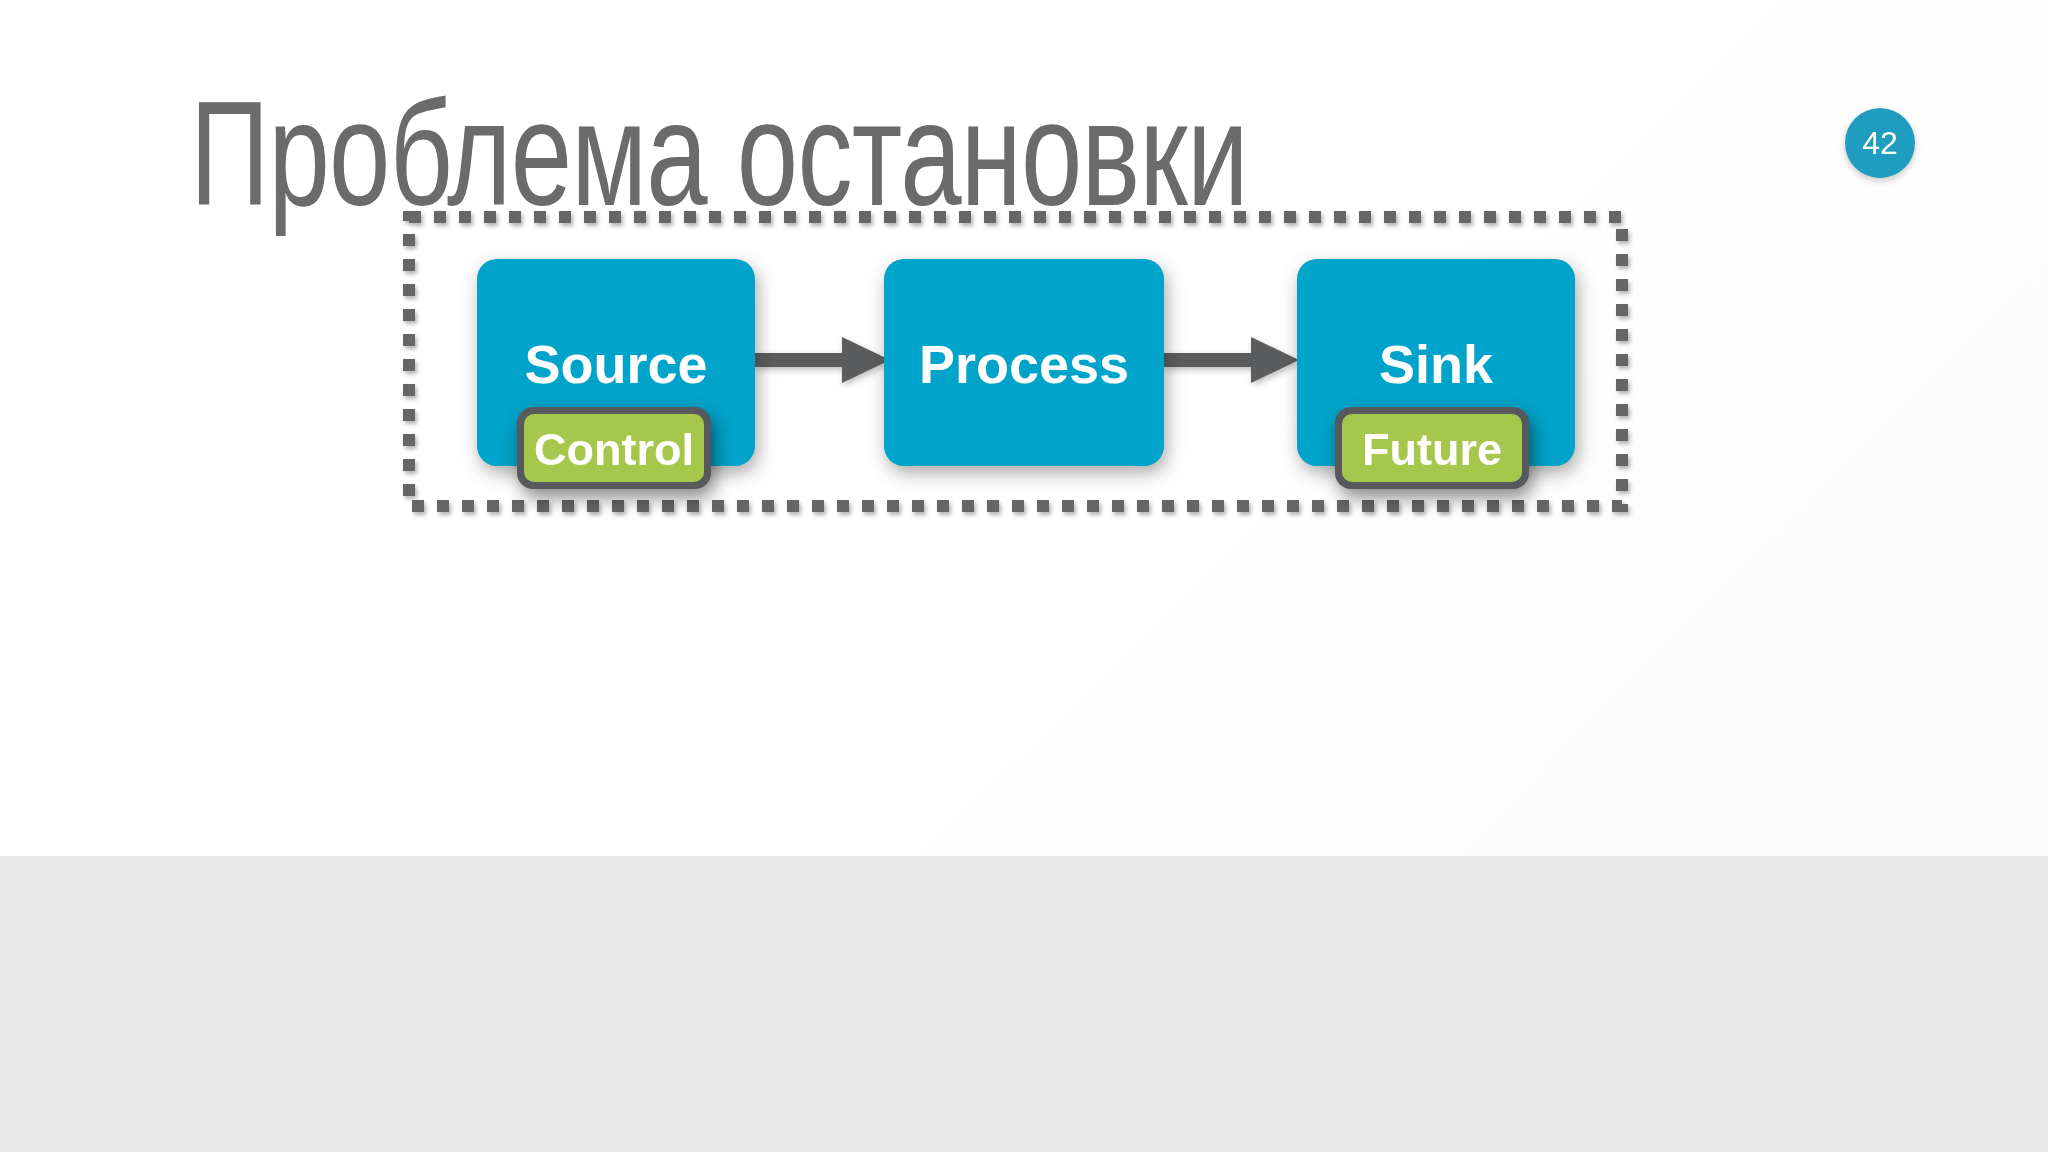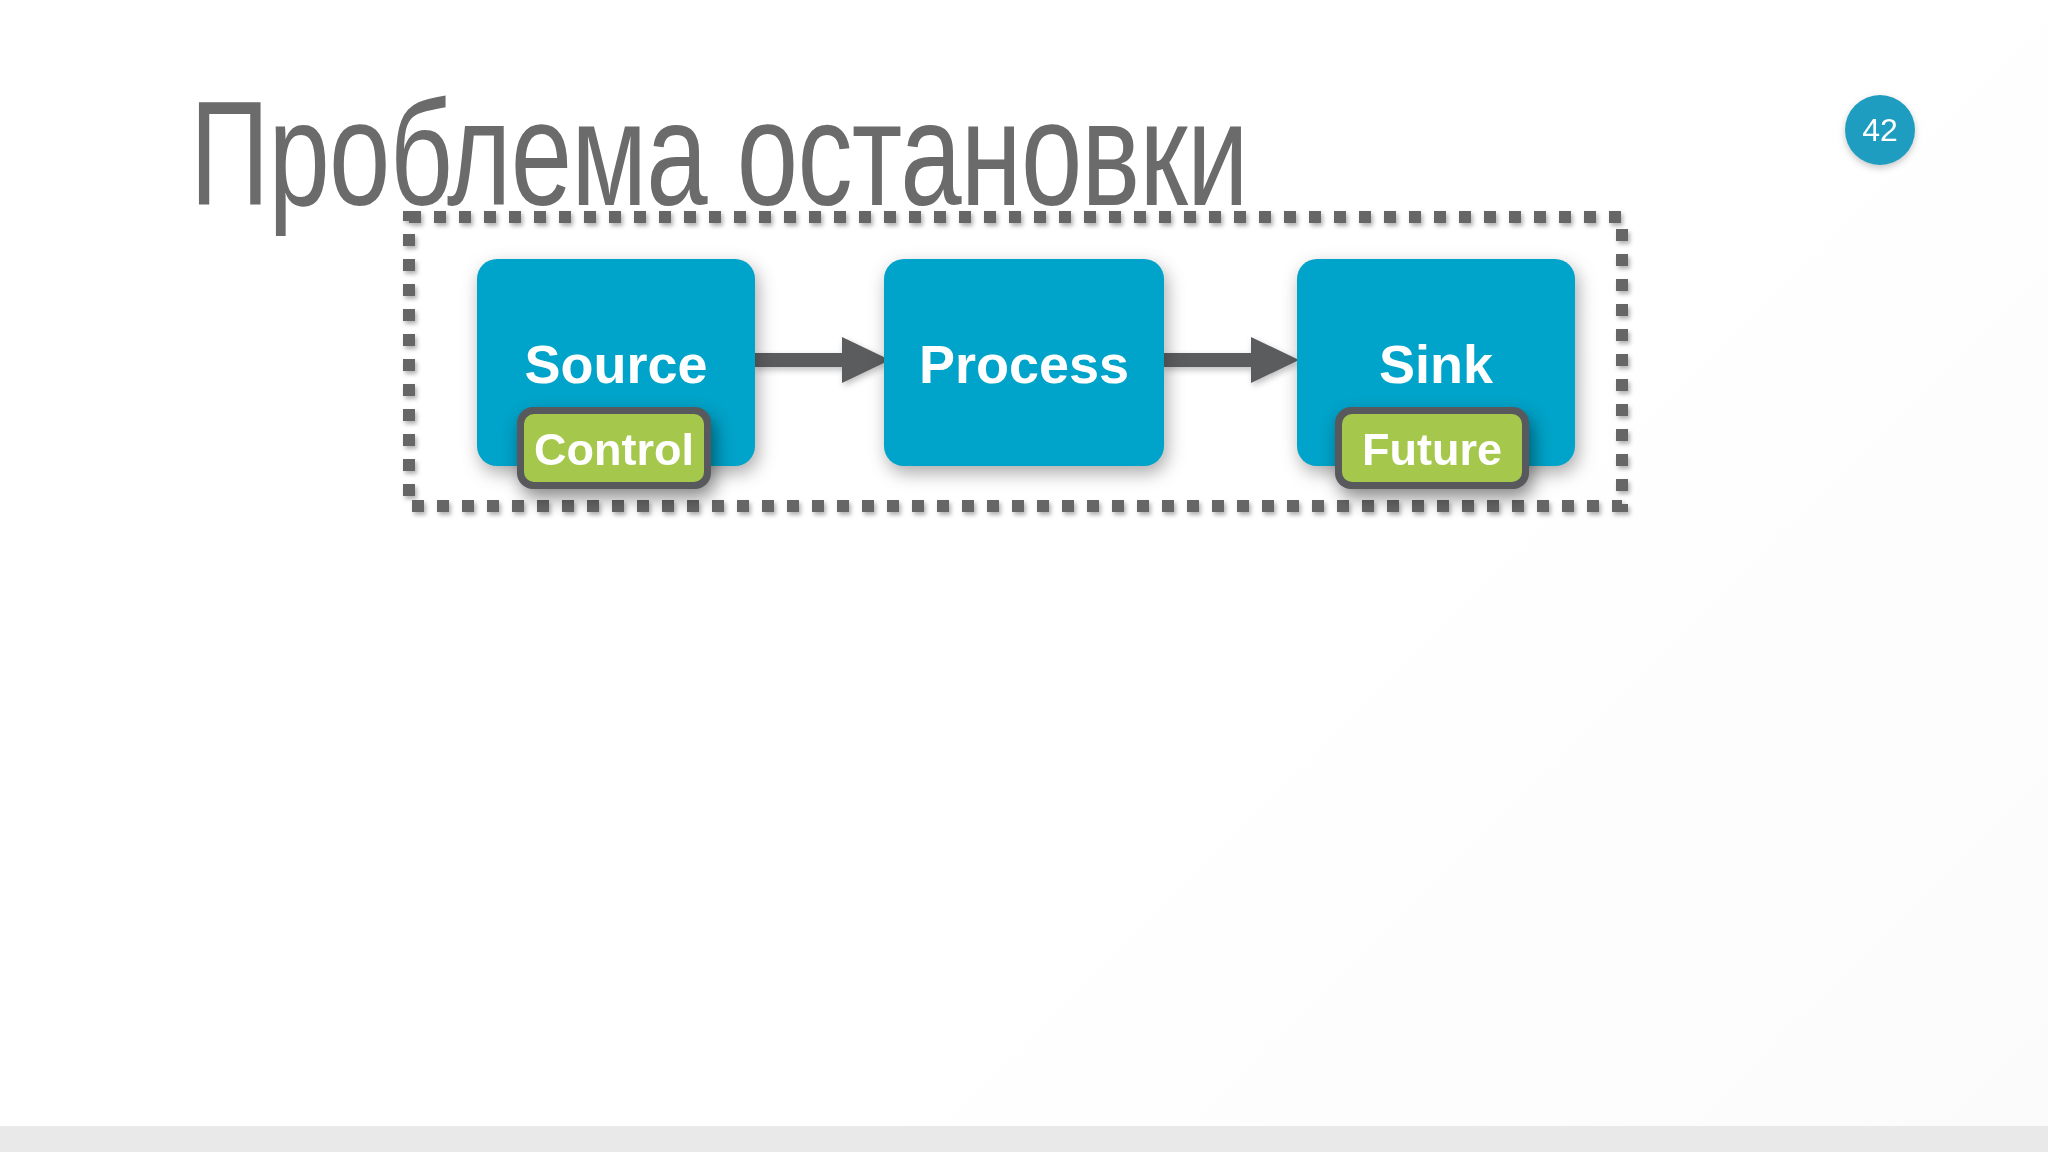--- a/index.html
+++ b/index.html
@@ -1,37 +1,37 @@
 <!DOCTYPE html>
 <html><head>
 <meta charset="utf-8">
 <style>
   html,body{margin:0;padding:0;background:#e9e9e9;}
   .stage{
     position:relative;
-    width:2048px;height:1126px;
+    width:2048px;height:856px;
     overflow:hidden;
     background:linear-gradient(135deg,#ffffff 58%,#fbfbfb 100%);
     font-family:"Liberation Sans", sans-serif;
   }
   .slide-title{
     position:absolute;
     left:190px;top:80px;
     font-size:148px;
     line-height:1;
     font-weight:400;
     color:#6b6b6b;
     white-space:nowrap;
     transform:scaleX(0.745);
     transform-origin:left top;
     letter-spacing:-1px;
   }
   .page-badge{
     position:absolute;
-    left:1845px;top:95px;
+    left:1845px;top:108px;
     width:70px;height:70px;
     border-radius:50%;
     background:#1f9dc1;
     color:#ffffff;
     font-size:32px;
     display:flex;align-items:center;justify-content:center;
     box-shadow:0 3px 7px rgba(0,0,0,0.22);
   }
   .diagram-svg{position:absolute;left:0;top:0;}
   .shadow-dash{filter:drop-shadow(2px 3px 2px rgba(0,0,0,0.30));}

